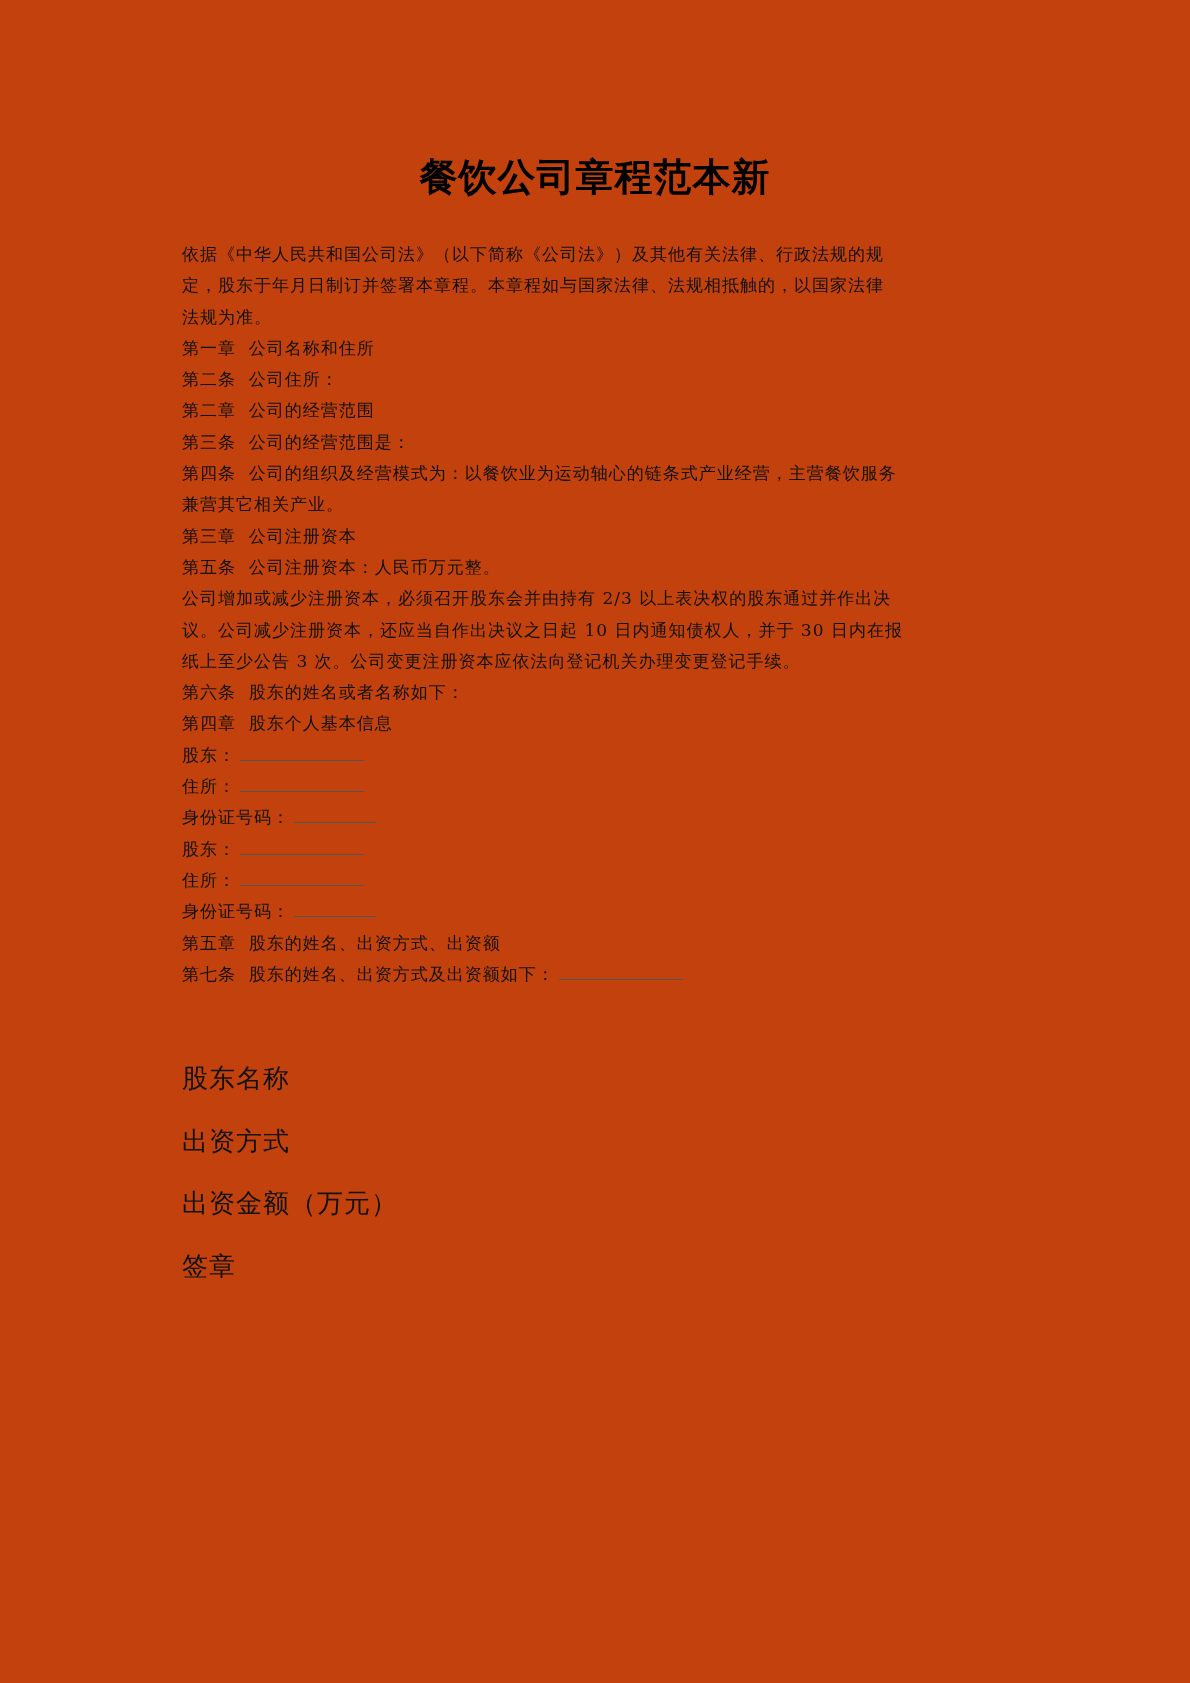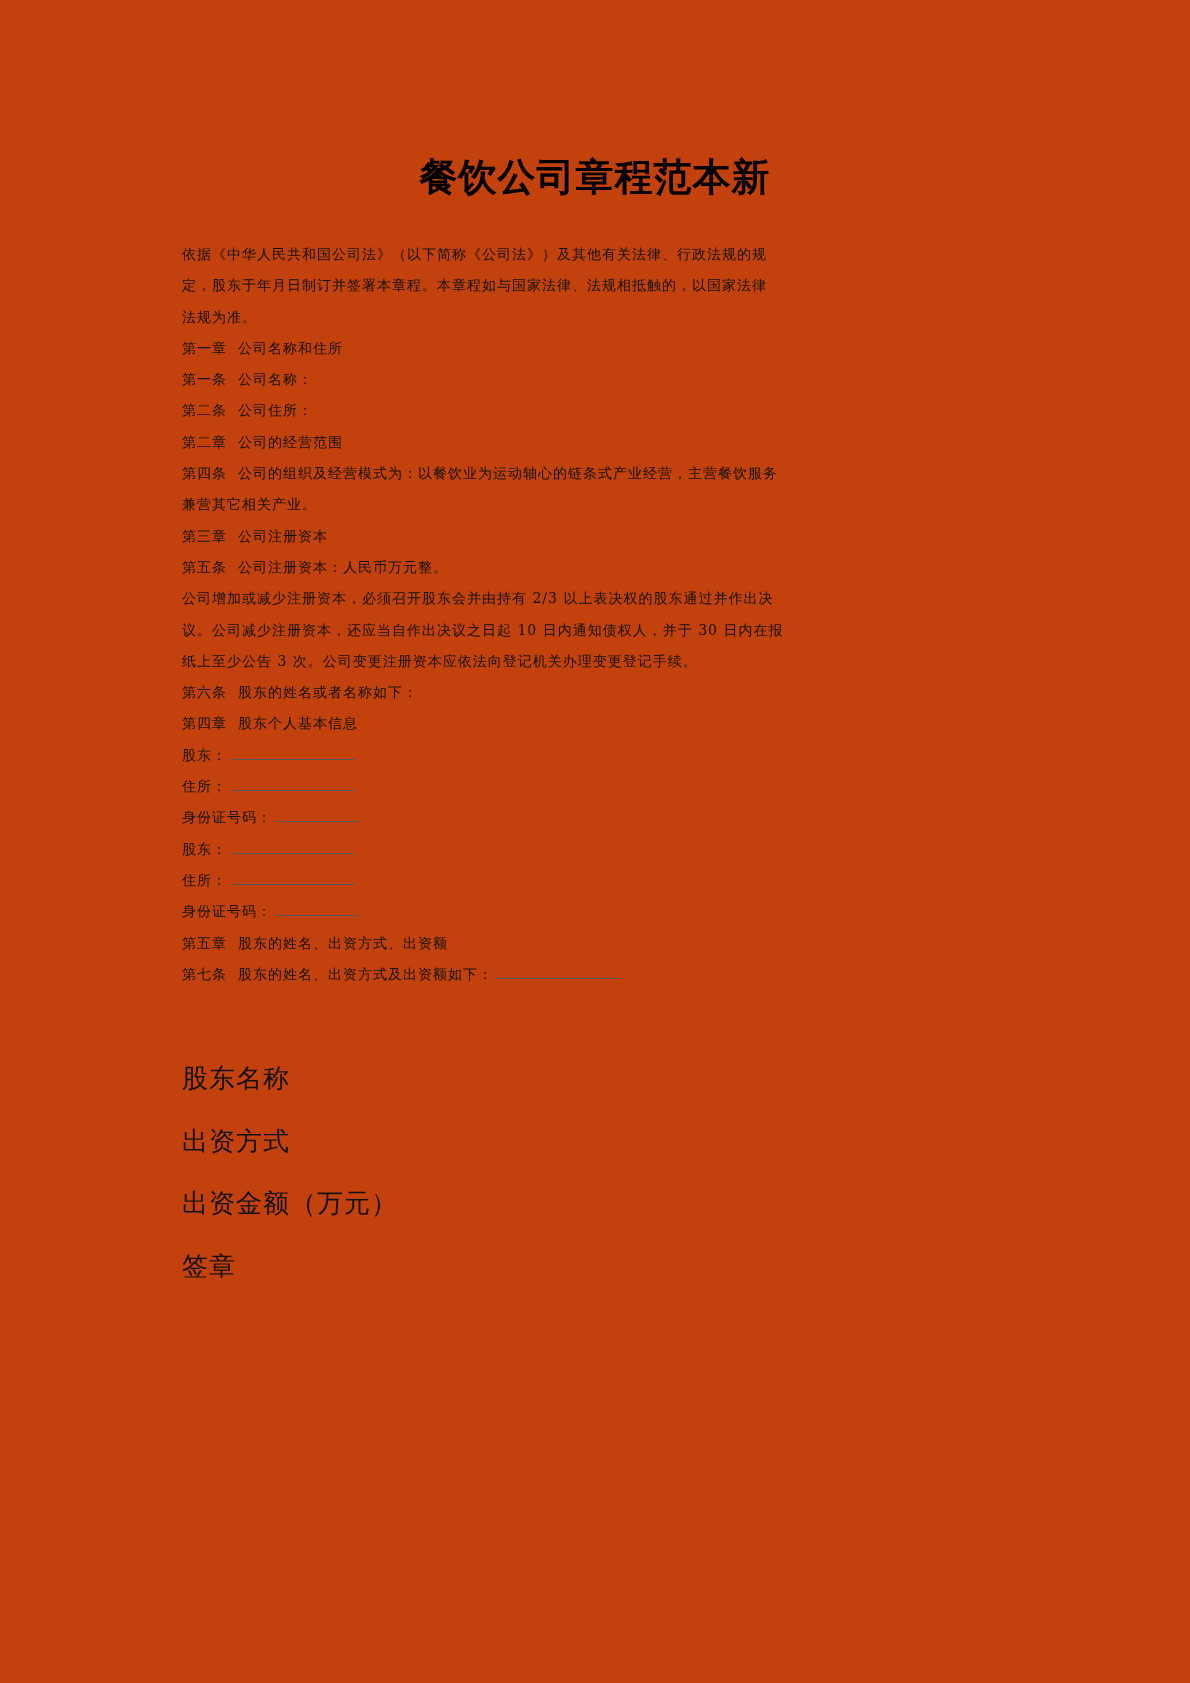--- a/index.html
+++ b/index.html
@@ -35,21 +35,21 @@
       letter-spacing: 1px;
       line-height: 50px;
       color: #000000;
       font-family: "DejaVu Sans", "Liberation Sans", sans-serif;
     }
     .body-text {
       position: absolute;
       left: 182px;
       top: 239px;
       width: 840px;
-      font-size: 14px;
+      font-size: 17px;
       line-height: 31.3px;
       letter-spacing: 1px;
     }
     .line {
       display: block;
       white-space: pre;
       height: 31.3px;
     }
     .blank {
       display: inline-block;
@@ -79,24 +79,24 @@
 <div class="page">
 
   <div class="title">餐饮公司章程范本新</div>
 
   <div class="body-text">
     <span class="line">依据《中华人民共和国公司法》（以下简称《公司法》）及其他有关法律、行政法规的规</span>
     <span class="line">定，股东于年月日制订并签署本章程。本章程如与国家法律、法规相抵触的，以国家法律</span>
     <span class="line">法规为准。</span>
 
     <span class="line">第一章  公司名称和住所</span>
-    <span class="line">第一条  公司名称：</span>
     <span class="line">第二条  公司住所：</span>
 
     <span class="line">第二章  公司的经营范围</span>
+    <span class="line">第三条  公司的经营范围是：</span>
     <span class="line">第四条  公司的组织及经营模式为：以餐饮业为运动轴心的链条式产业经营，主营餐饮服务</span>
     <span class="line">兼营其它相关产业。</span>
 
     <span class="line">第三章  公司注册资本</span>
     <span class="line">第五条  公司注册资本：人民币万元整。</span>
     <span class="line">公司增加或减少注册资本，必须召开股东会并由持有 2/3 以上表决权的股东通过并作出决</span>
     <span class="line">议。公司减少注册资本，还应当自作出决议之日起 10 日内通知债权人，并于 30 日内在报</span>
     <span class="line">纸上至少公告 3 次。公司变更注册资本应依法向登记机关办理变更登记手续。</span>
 
     <span class="line">第六条  股东的姓名或者名称如下：</span>

